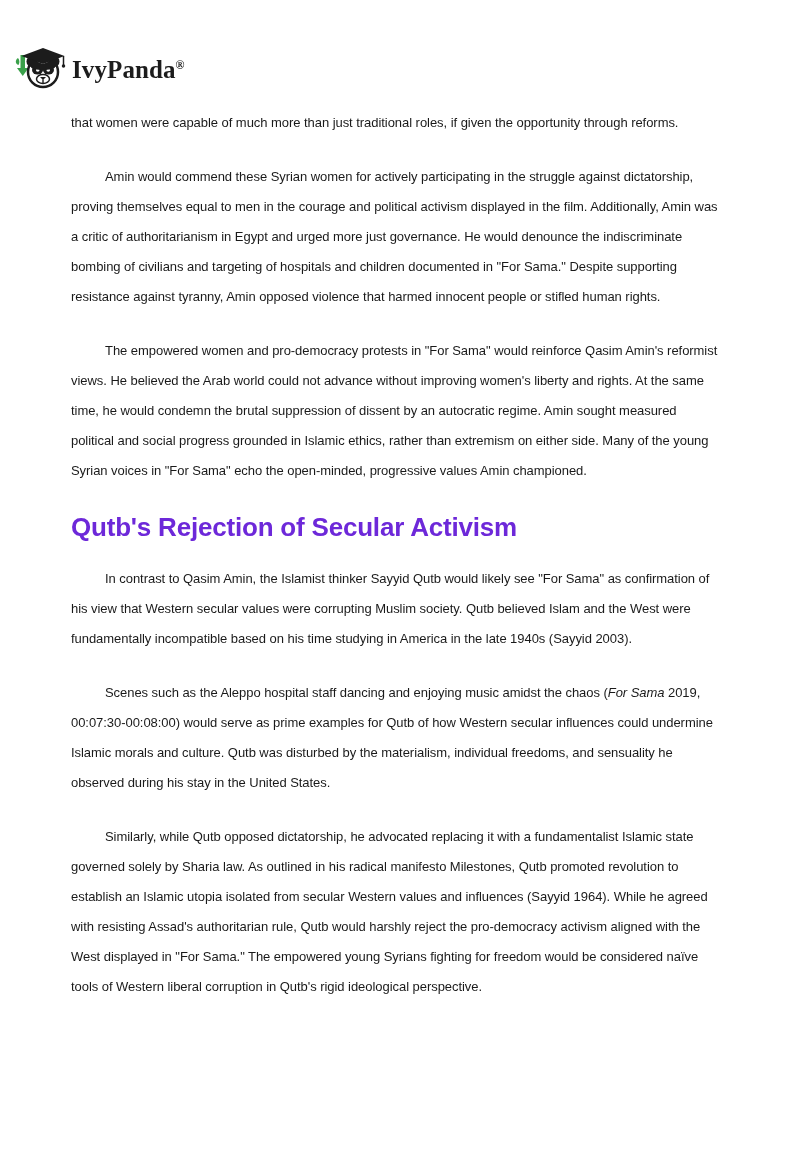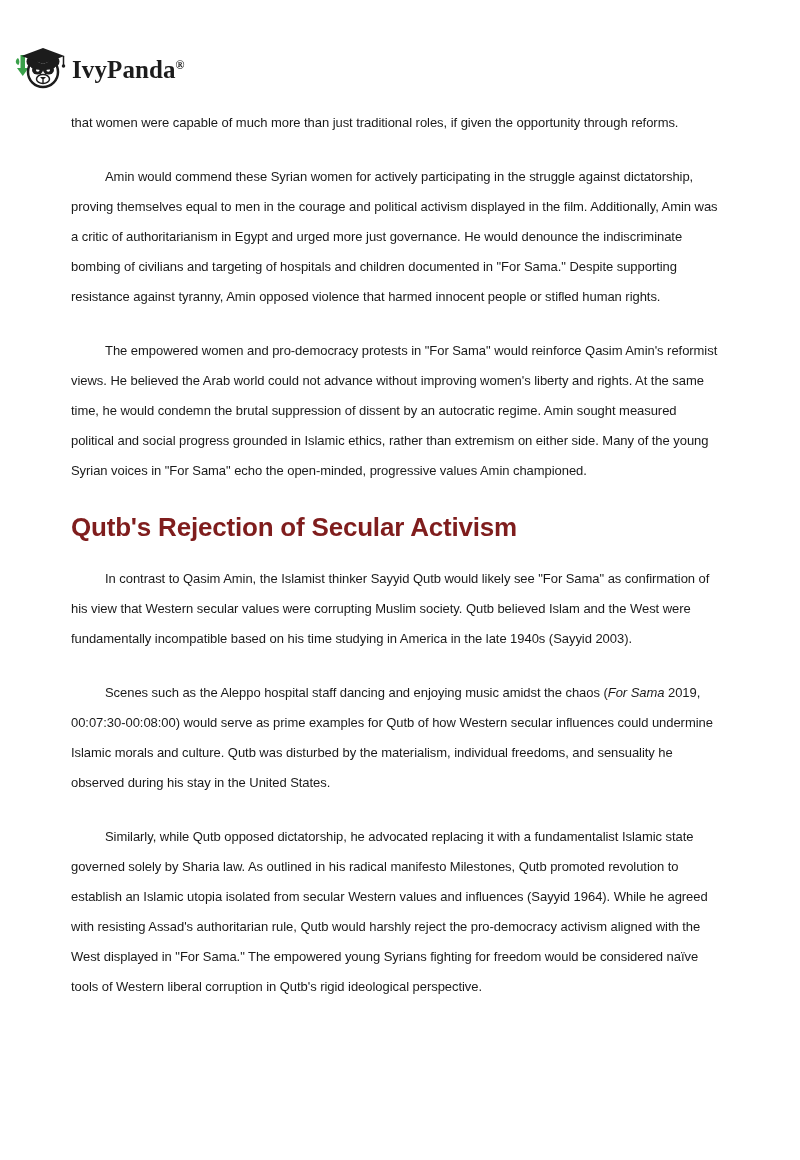--- a/index.html
+++ b/index.html
@@ -95,21 +95,21 @@
 
   .content p.no-indent {
     text-indent: 0;
   }
 
   .content h2 {
     margin: 14px 0 20px 0;
     font-size: 26px;
     line-height: 34px;
     font-weight: bold;
-    color: #7f1d1d;
+    color: #6d28d9;
     letter-spacing: -0.2px;
   }
 
   .content em {
     font-style: italic;
   }
 
   
   .page-footer {
     position: absolute;

